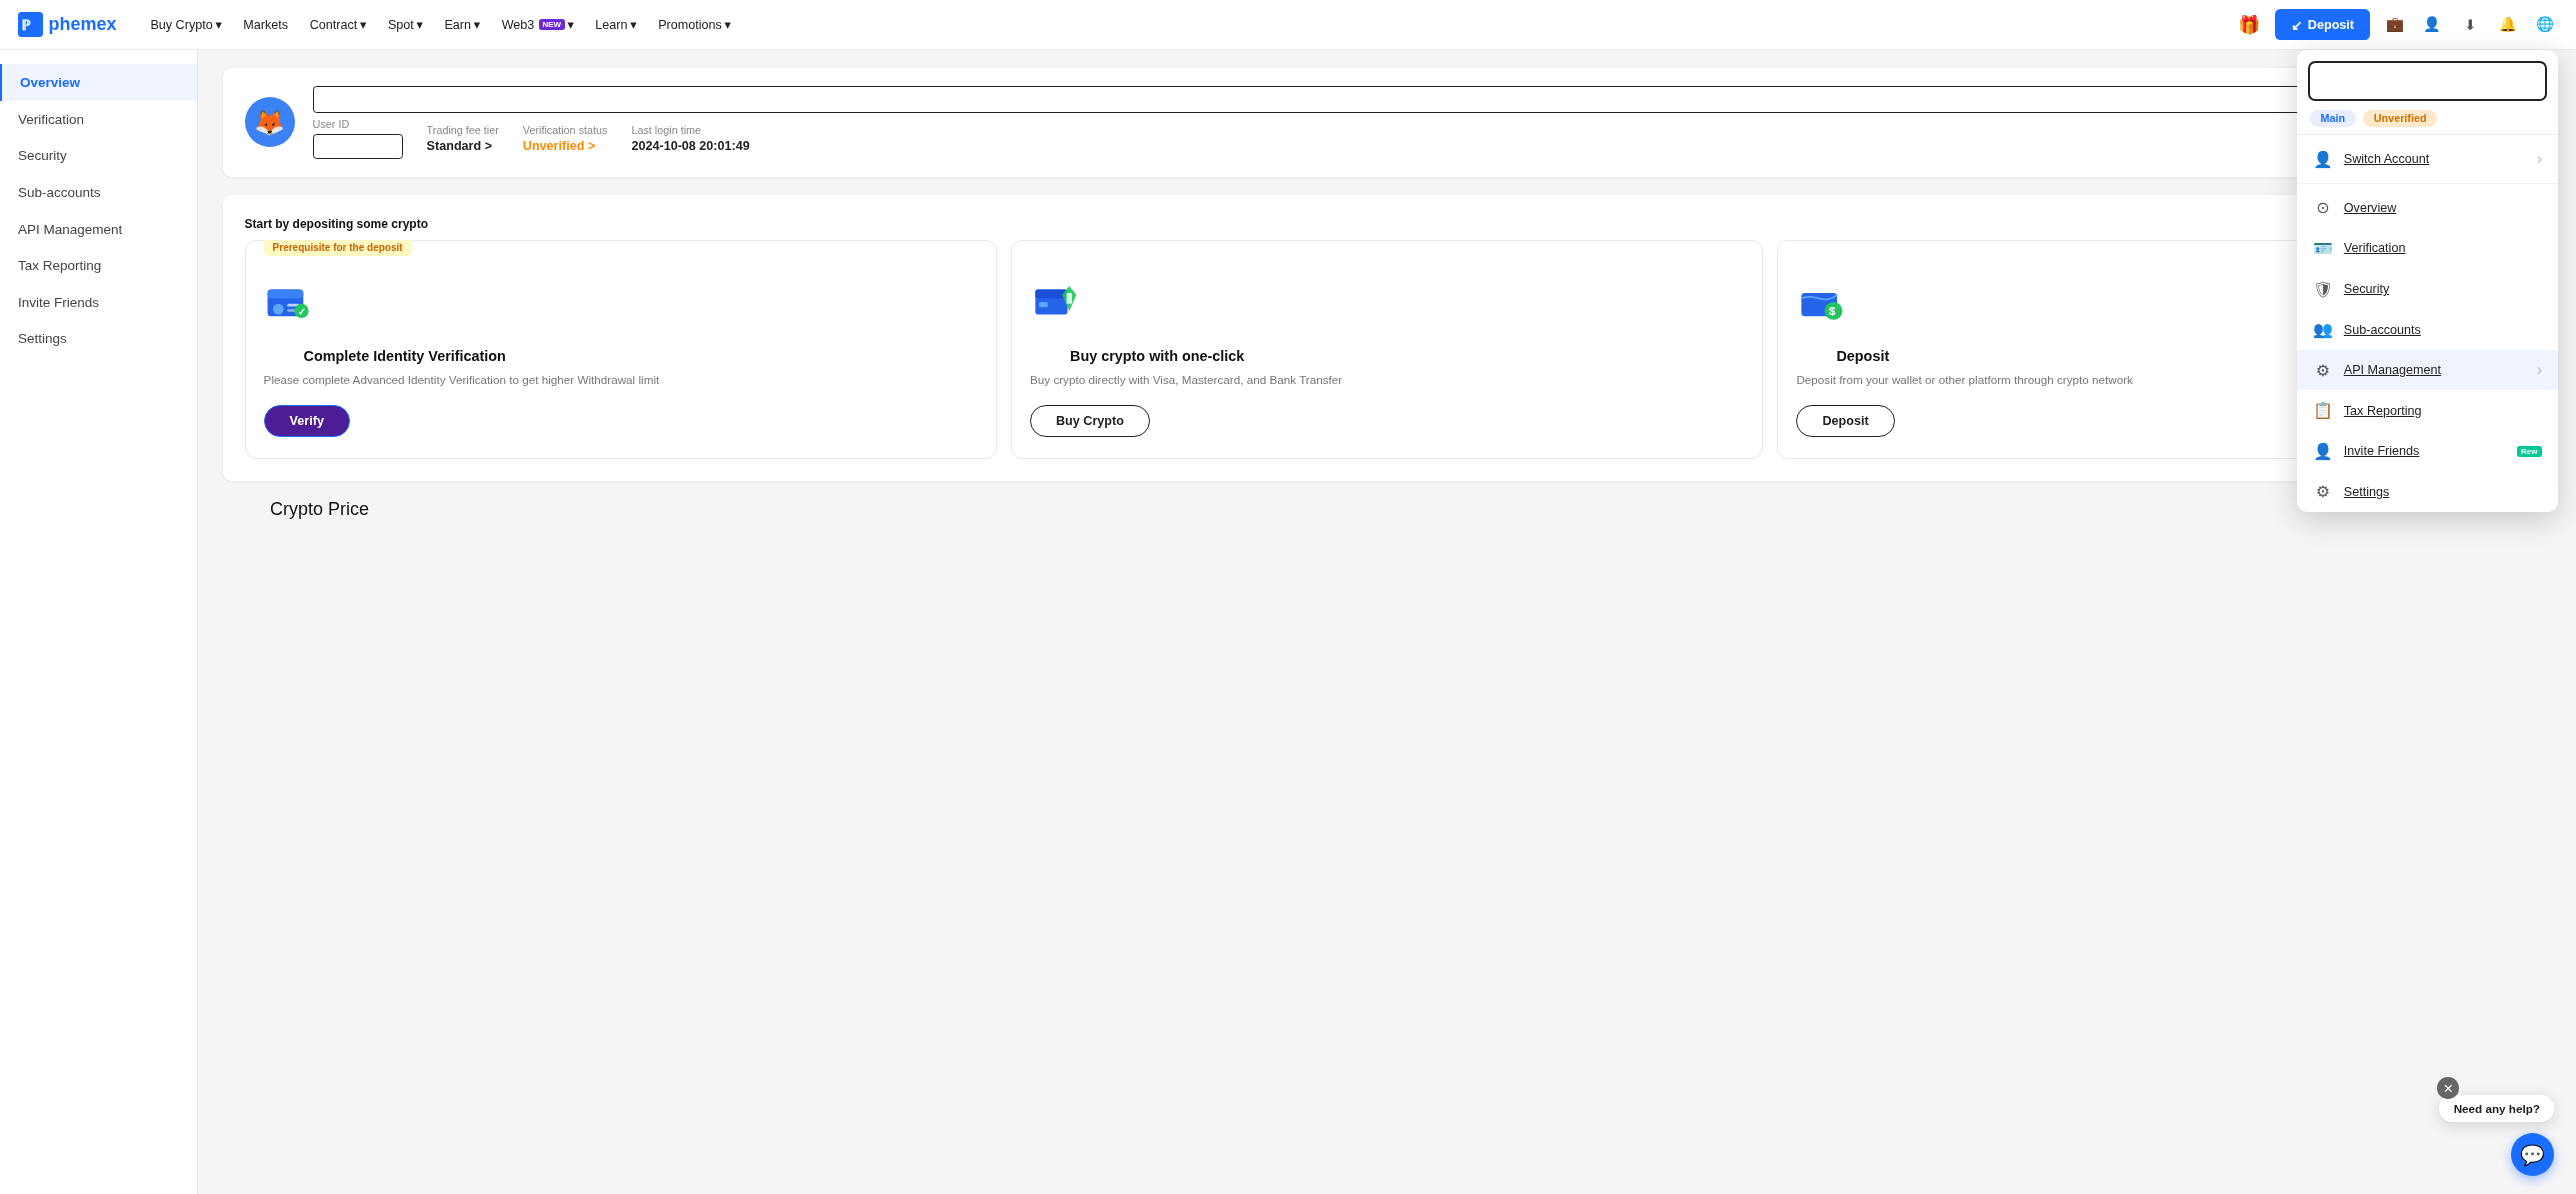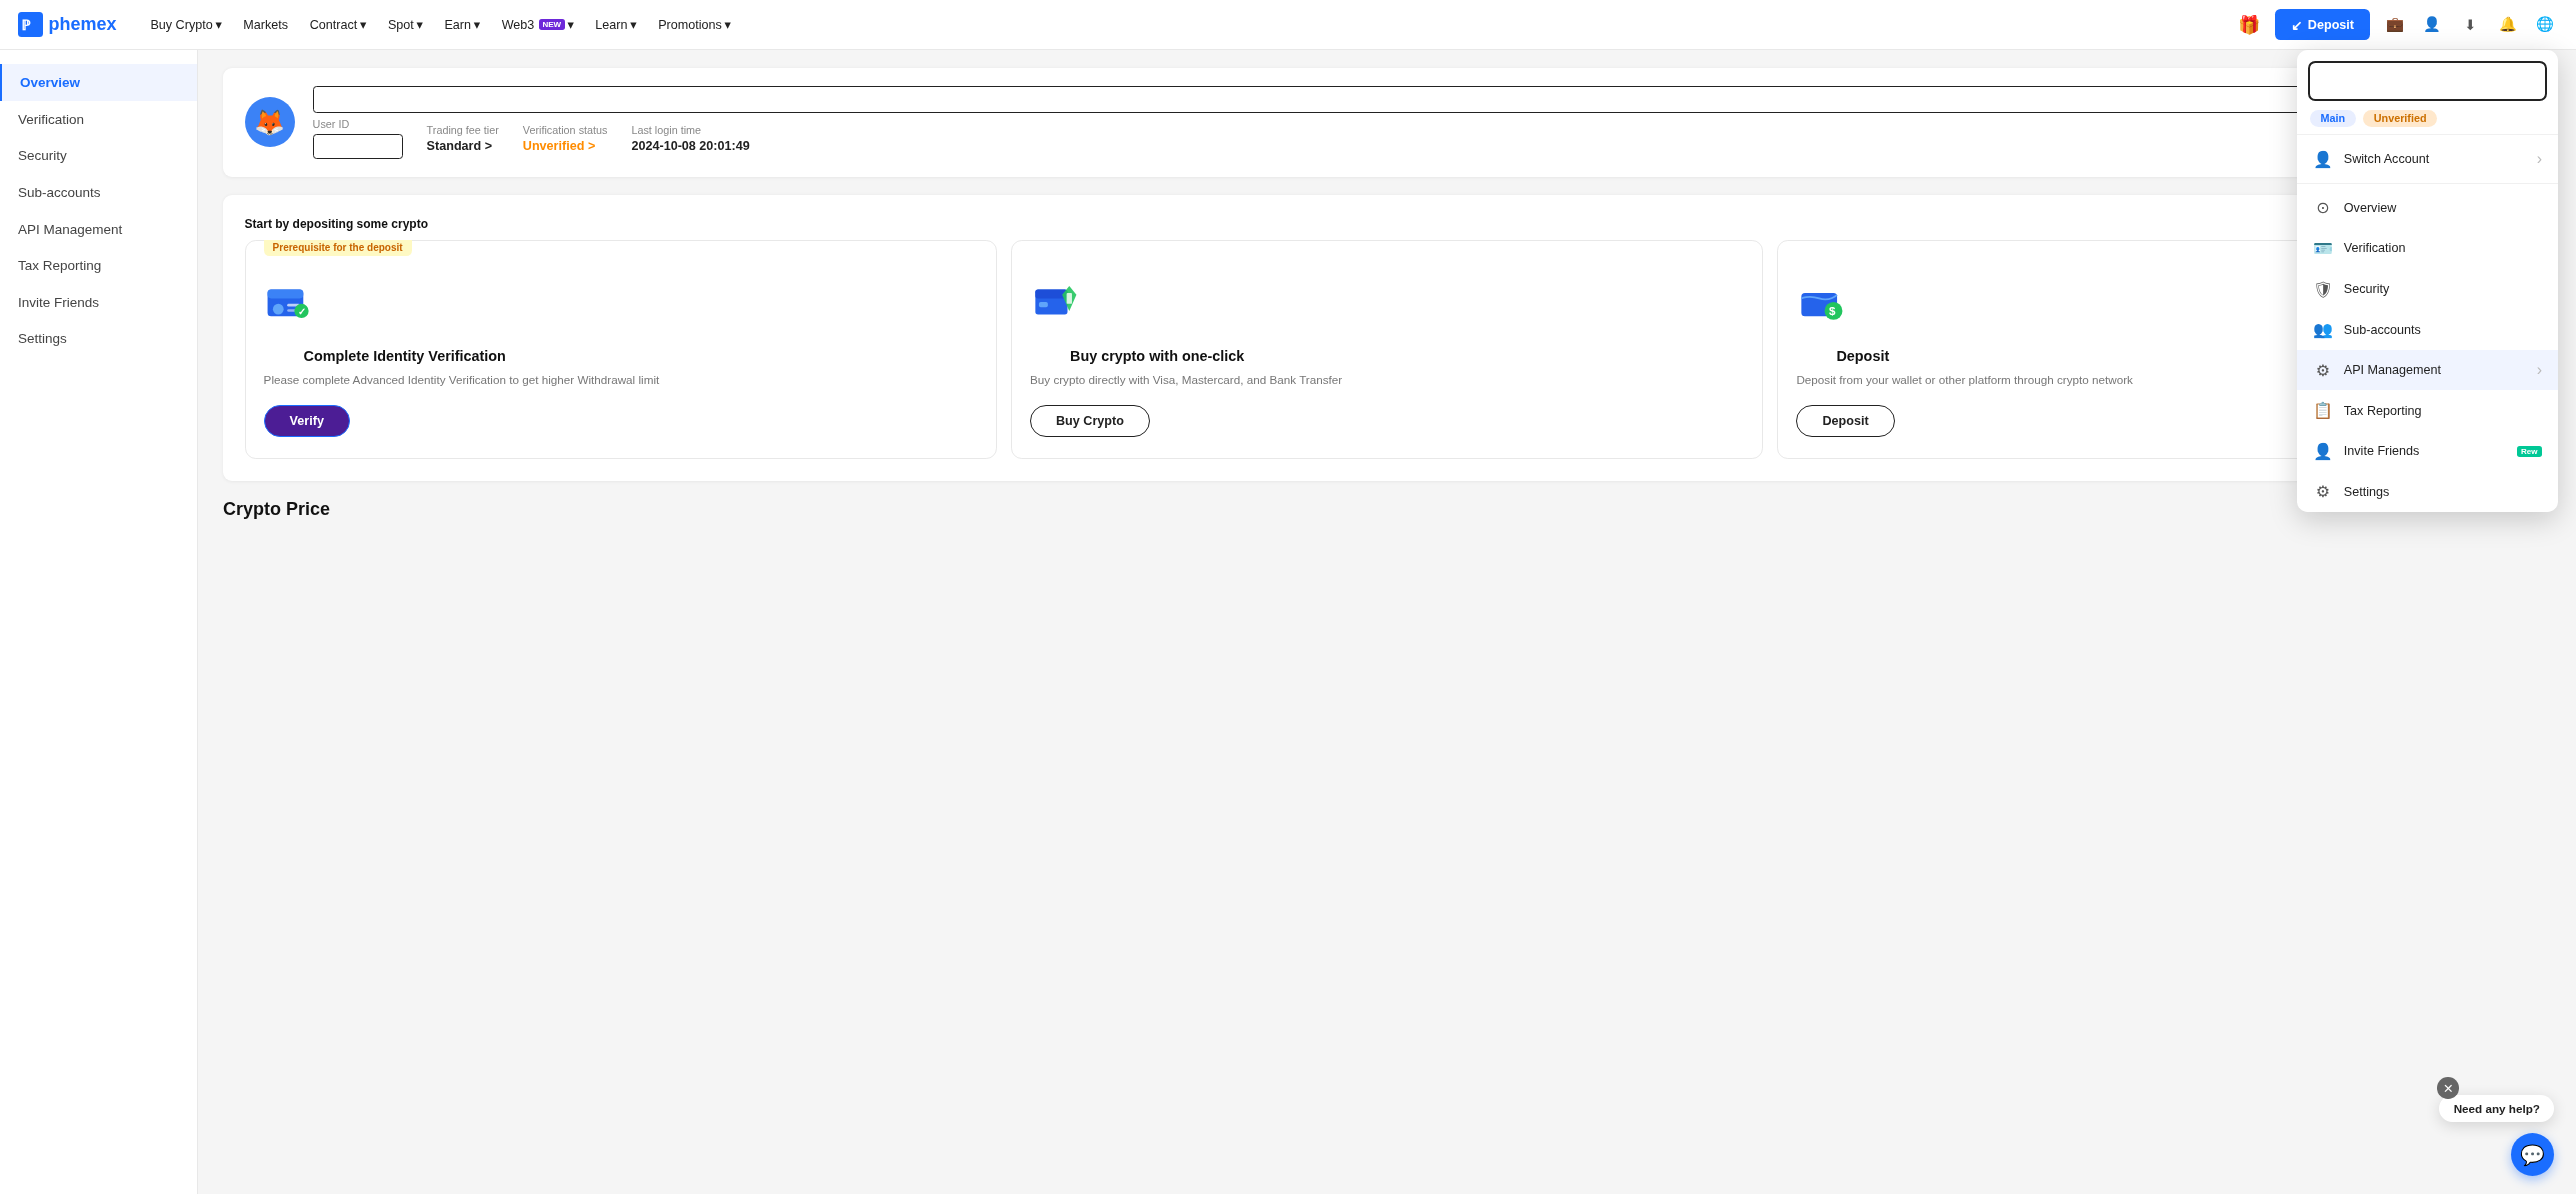--- a/index.html
+++ b/index.html
@@ -105,21 +105,21 @@
     .card-title { font-size: 14.4px; font-weight: 700; color: #111; margin-bottom: 7.2px; margin-left: 40px; }
     .card-desc { font-size: 11.7px; color: #777; line-height: 1.5; margin-bottom: 16px; }
     .card-btn {
       border-radius: 21.6px; padding: 8px 25px; font-size: 12.6px; font-weight: 600;
       cursor: pointer; border: 1.8px solid #222; background: #fff; color: #222;
       display: inline-block;
     }
     .card-btn.primary { background: #4c1d95; color: #fff; border-color: #1a6dff; }
 
     
-    .crypto-price-title { font-size: 18px; font-weight: 700; color: #111; margin-top: 9px; }
+    .crypto-price-title { font-size: 18px; font-weight: 400; color: #111; margin-top: 9px; margin-left: 47px; }
 
     
     .dropdown-panel {
       position: fixed; top: 50px; right: 18px;
       background: #fff; border-radius: 10.8px;
       box-shadow: 0 7.2px 29px rgba(0,0,0,0.18);
       width: 261px; z-index: 200; overflow: hidden;
     }
     .dropdown-header {
       border: 2.2px solid #222; margin: 10.8px 10.8px 0; border-radius: 7.2px;
@@ -134,21 +134,21 @@
     }
     .tag.main { background: #e8eeff; color: #1a6dff; }
     .tag.unverified { background: #ffe8cc; color: #cc7000; }
     .dropdown-divider { height: 0.9px; background: #f0f0f0; margin: 3.6px 0; }
     .dropdown-item {
       display: flex; align-items: center; gap: 10.8px;
       padding: 10.8px 16px; cursor: pointer; font-size: 12.6px; color: #222;
     }
     .dropdown-item.active { background: #f0f4ff; }
     .dropdown-item-icon { font-size: 16px; color: #555; width: 20px; text-align: center; }
-    .dropdown-item-label { flex: 1; }
+    .dropdown-item-label { flex: 1; text-decoration: underline; }
     .dropdown-item-arrow { color: #bbb; font-size: 12.6px; }
     .dropdown-item-badge {
       background: #00c896; color: #fff; font-size: 8px; padding: 0.9px 4.5px;
       border-radius: 2.7px; font-weight: 700;
     }
 
     
     .need-help-bar {
       position: fixed; bottom: 72px; right: 21.6px;
       background: #fff; border-radius: 21.6px; box-shadow: 0 3.6px 14.4px rgba(0,0,0,0.14);

